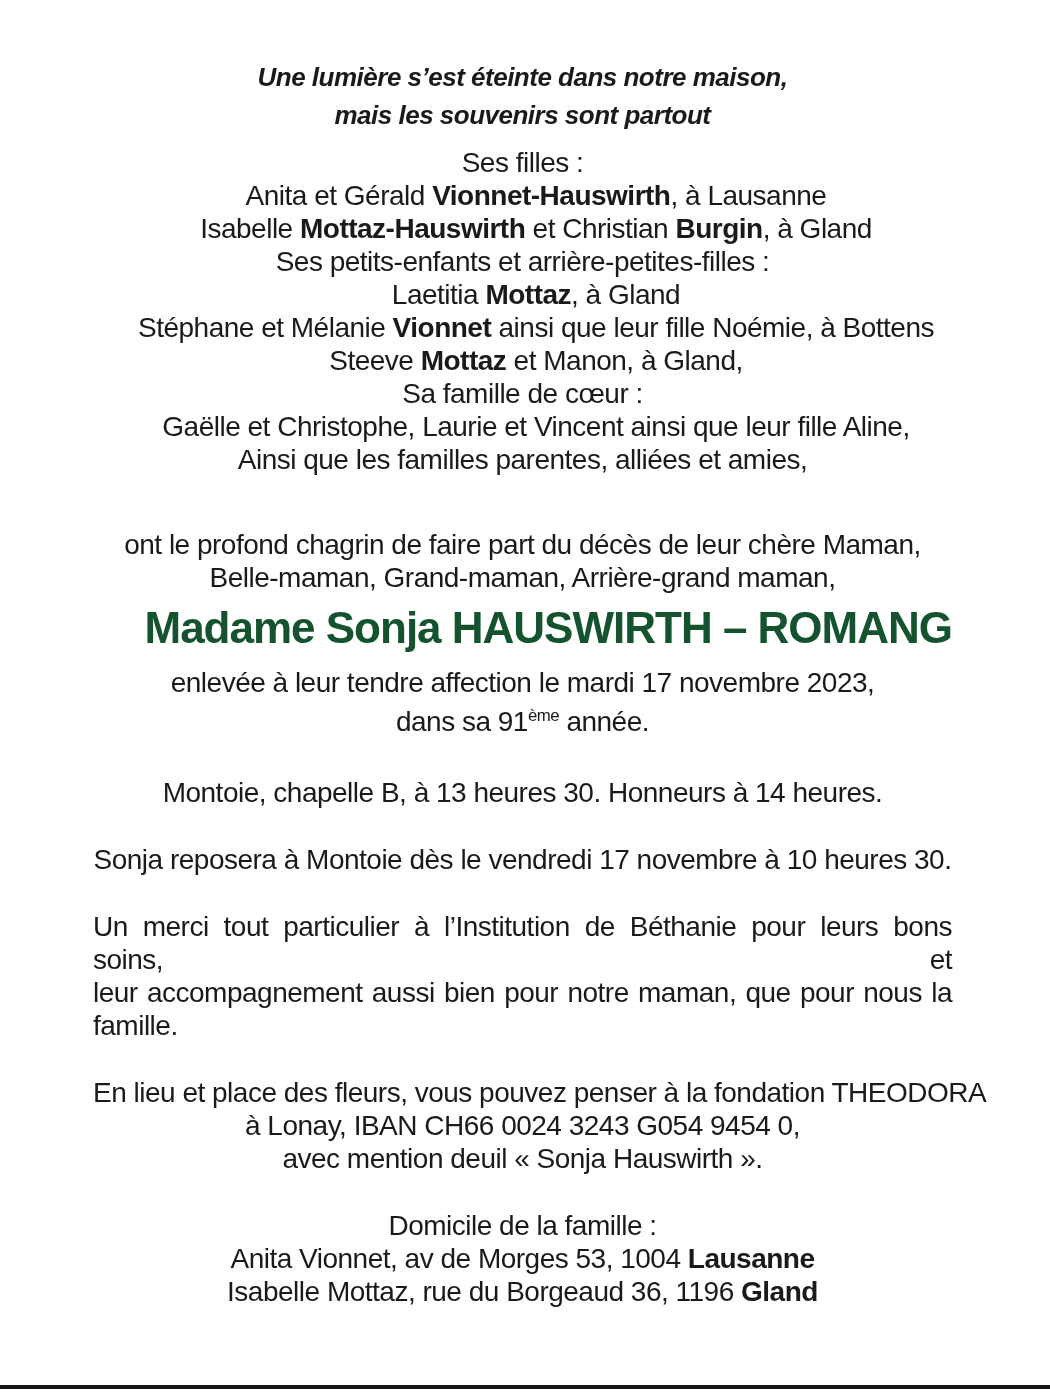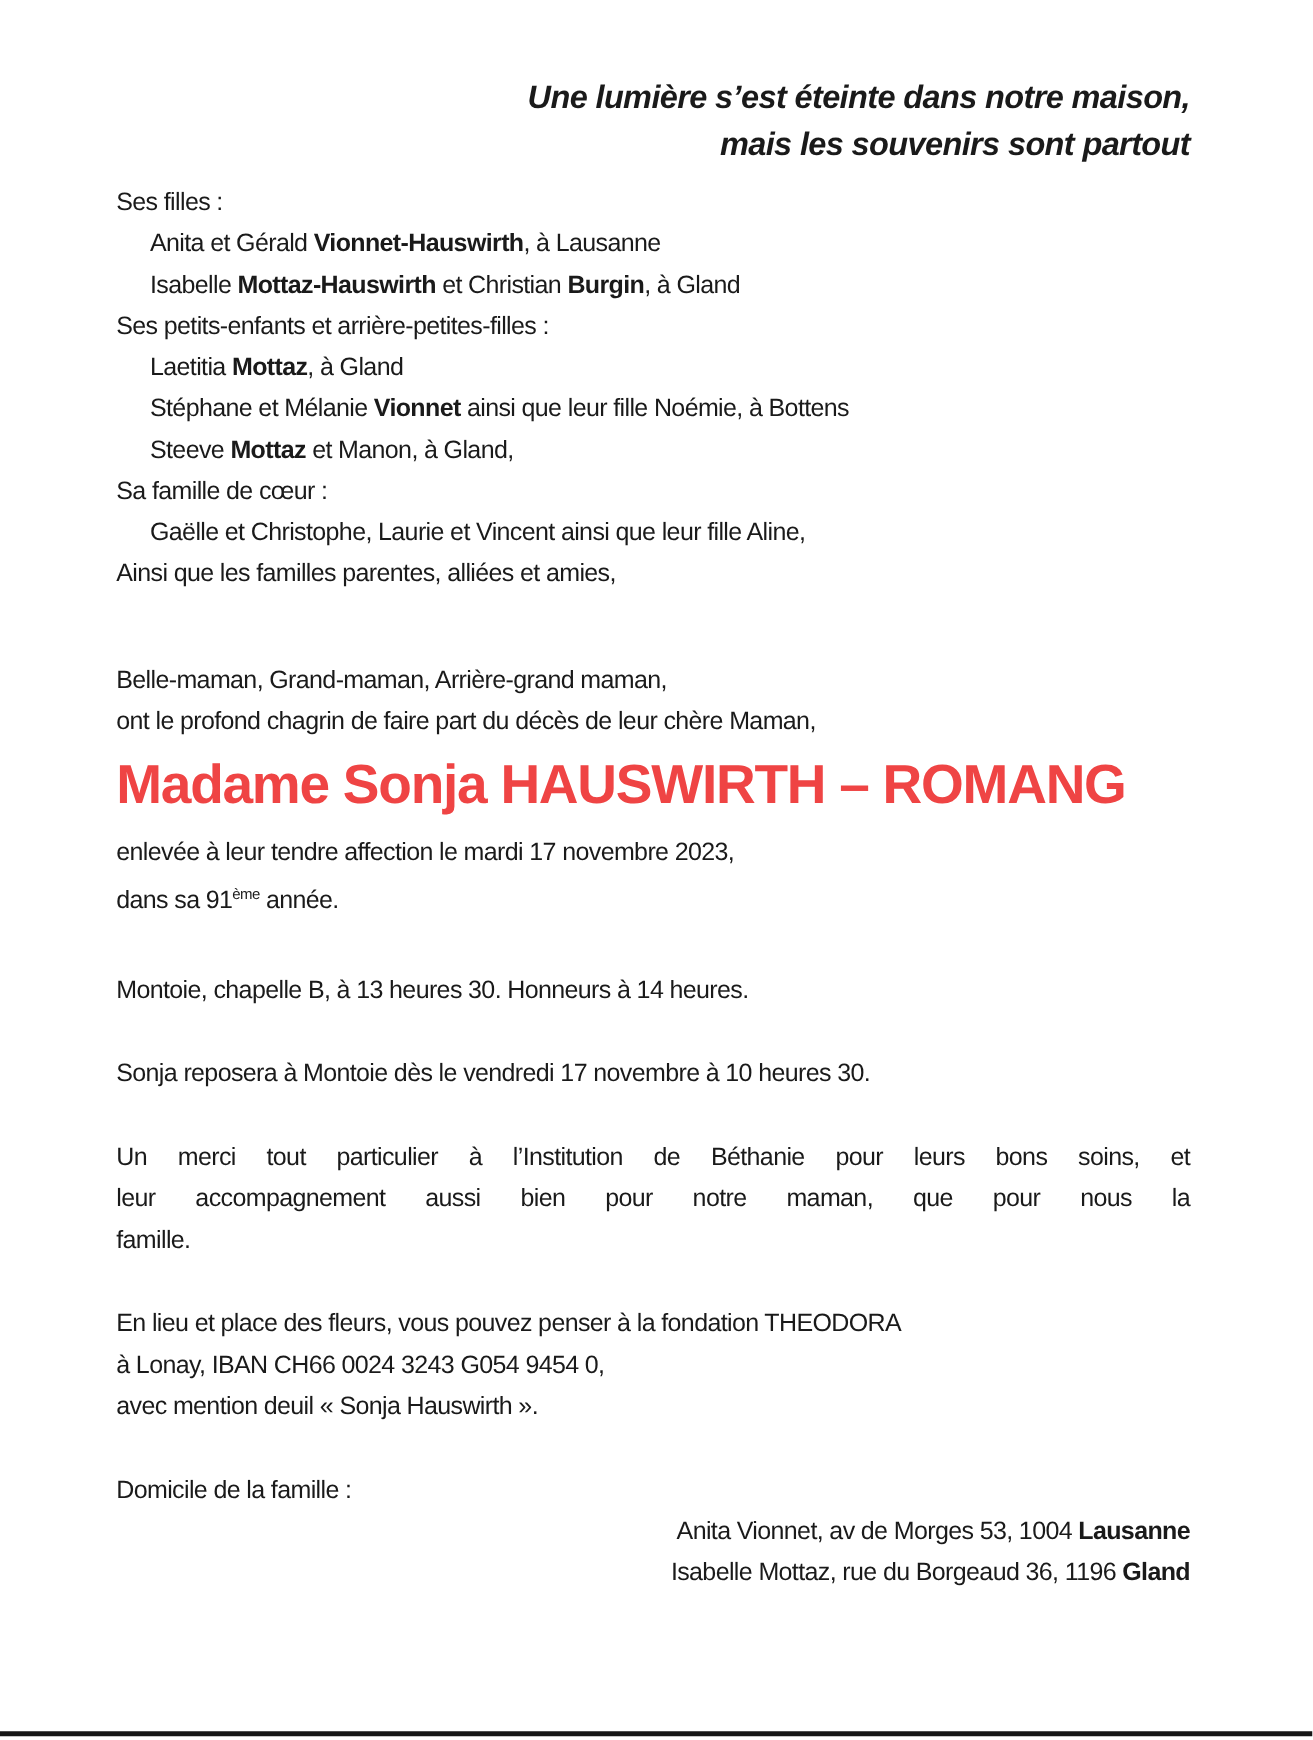--- a/index.html
+++ b/index.html
@@ -9,46 +9,46 @@
     font-family: "Liberation Sans", "DejaVu Sans", sans-serif;
     color: #1a1a1a;
     overflow: hidden;
   }
   .page {
     position: relative;
     width: 1050px; height: 1392px;
     background: #ffffff;
     padding: 58px 98px 0 93px;
   }
-  .body-text { font-size: 20px; line-height: 33px; letter-spacing: -0.5px; }
+  .body-text { font-size: 28px; line-height: 33px; letter-spacing: -0.5px; }
   .b { font-weight: 700; }
   sup { font-size: 60%; margin-top: 15px; }
 
   .epigraph {
     text-align: right;
     font-style: italic;
     font-weight: 700;
     font-size: 26px;
     line-height: 38px;
     letter-spacing: -0.5px;
     margin-bottom: 12px;
   }
   .family { margin-bottom: 52px; }
   .family .indent { padding-left: 27px; }
-  .line { white-space: nowrap; }
+  .line { white-space: nowrap; text-align: center; }
 
   .announcement { margin-bottom: 0; }
 
   .title {
     font-size: 44px;
     line-height: 48px;
     font-weight: 700;
     letter-spacing: -1px;
-    text-align: left;
-    color: #ef4444;
+    text-align: right;
+    color: #14532d;
     margin: 10px 0 14px 0;
     white-space: nowrap;
   }
 
   .death { margin-bottom: 38px; }
   .para { margin-bottom: 34px; }
 
   .jline { text-align: justify; text-align-last: justify; }
   .thanks .jline:last-child { text-align: left; text-align-last: left; }
 
@@ -78,22 +78,22 @@
       <div class="line"><span>Ses petits-enfants et arrière-petites-filles :</span></div>
       <div class="line indent"><span>Laetitia </span><span class="b">Mottaz</span><span>, à Gland</span></div>
       <div class="line indent"><span>Stéphane et Mélanie </span><span class="b">Vionnet</span><span> ainsi que leur fille Noémie, à Bottens</span></div>
       <div class="line indent"><span>Steeve </span><span class="b">Mottaz</span><span> et Manon, à Gland,</span></div>
       <div class="line"><span>Sa famille de cœur :</span></div>
       <div class="line indent"><span>Gaëlle et Christophe, Laurie et Vincent ainsi que leur fille Aline,</span></div>
       <div class="line"><span>Ainsi que les familles parentes, alliées et amies,</span></div>
     </div>
 
   <div class="announcement body-text">
+      <div class="line">ont le profond chagrin de faire part du décès de leur chère Maman,</div>
       <div class="line">Belle-maman, Grand-maman, Arrière-grand maman,</div>
-      <div class="line">ont le profond chagrin de faire part du décès de leur chère Maman,</div>
     </div>
 
   <div class="title">Madame Sonja HAUSWIRTH – ROMANG</div>
 
   <div class="death body-text">
     <div class="line">enlevée à leur tendre affection le mardi 17 novembre 2023,</div>
     <div class="line"><span>dans sa 91</span><sup>ème</sup><span> année.</span></div>
   </div>
 
   <div class="para body-text">

